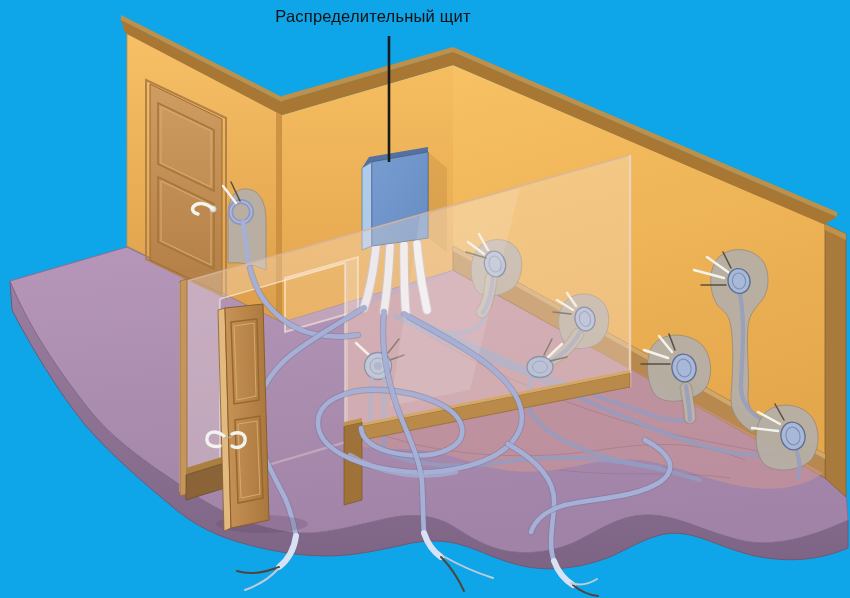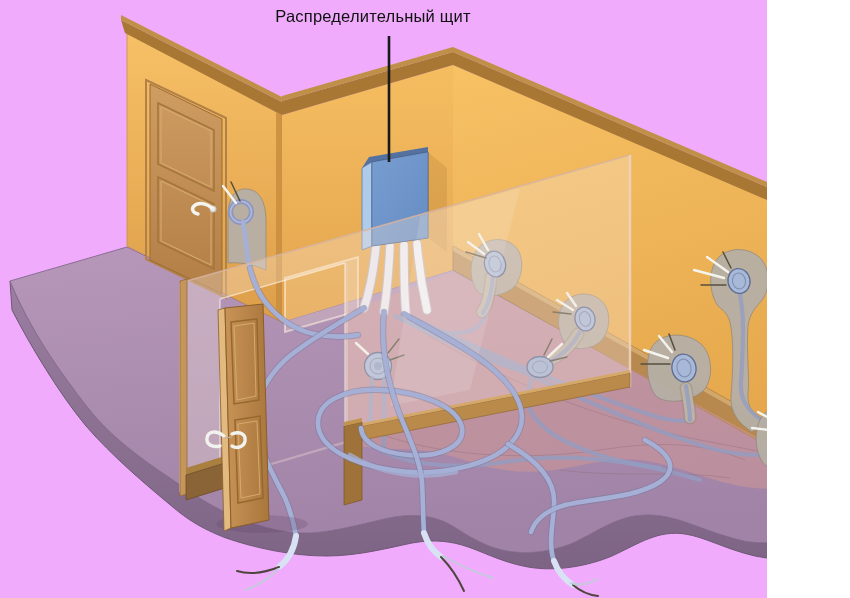--- a/index.html
+++ b/index.html
@@ -1,16 +1,16 @@
 <!DOCTYPE html>
 <html><head>
 <meta charset="utf-8">
 <style>
   html,body{margin:0;padding:0;background:#ffffff;}
-  .stage{position:relative;width:767px;height:598px;background:#f0abfc;overflow:hidden;
+  .stage{position:relative;width:850px;height:598px;background:#0ea5e9;overflow:hidden;
          font-family:"Liberation Sans", sans-serif;}
   svg{display:block;}
   text.fig-label{font-family:"Liberation Sans", sans-serif;font-size:16.5px;fill:#111;letter-spacing:.2px;}
   
   .cu{fill:none;stroke:#6F7698;stroke-width:6.4;opacity:.45;stroke-linecap:round}
   .cm{fill:none;stroke:#A6B0D6;stroke-width:4.6;stroke-linecap:round;fill-rule:nonzero}
   .cd{fill:none;stroke:#939CC2;stroke-width:4.2;opacity:.8;stroke-linecap:round}
   .sheath{fill:none;stroke:#D9E2F4;stroke-width:6;stroke-linecap:round}
   .wireD{fill:none;stroke:#4E463E;stroke-width:2;stroke-linecap:round}
   .wireL{fill:none;stroke:#C3CADB;stroke-width:2;stroke-linecap:round}

